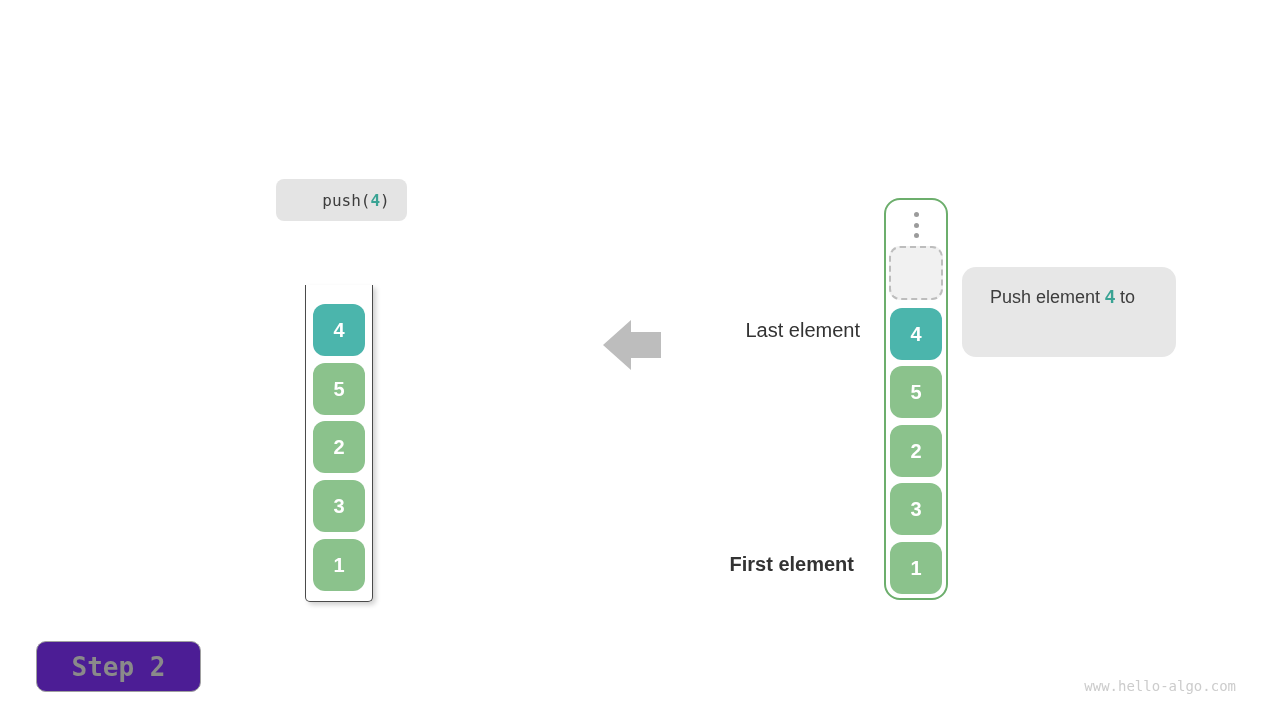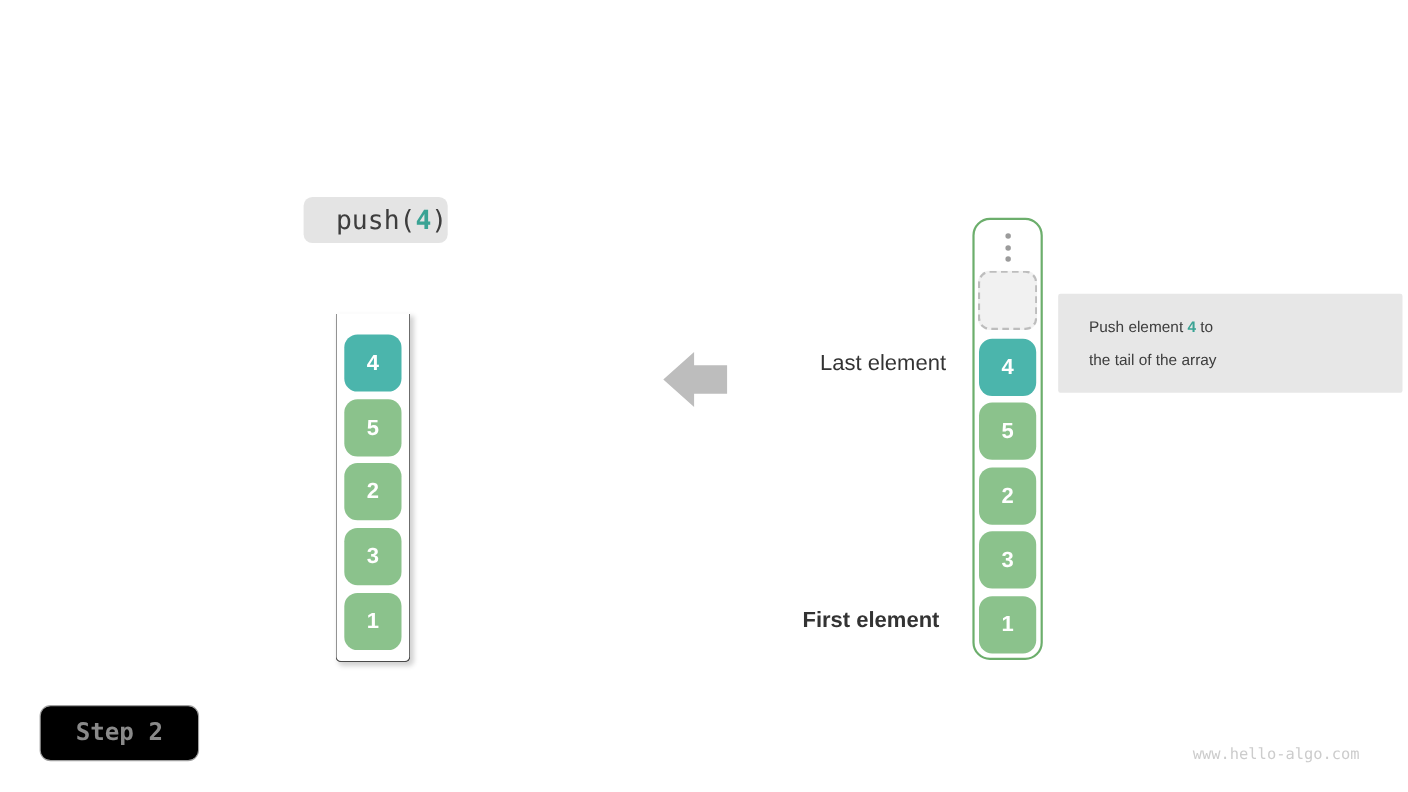--- a/index.html
+++ b/index.html
@@ -15,21 +15,21 @@
 
   
   .op-badge {
     position: absolute;
     left: 276px; top: 179px;
     width: 131px; height: 42px;
     background: #e4e4e4;
     border-radius: 8px;
     display: flex; align-items: center; justify-content: center;
     font-family: "DejaVu Sans Mono", monospace;
-    font-size: 24px;
+    font-size: 16px;
     color: #3d3d3d;
     padding-left: 29px;
   }
   .op-badge .arg { color: #3aa394; font-weight: bold; }
 
   
   .stack-container {
     position: absolute;
     left: 305px; top: 285px;
     width: 68px; height: 317px;
@@ -107,39 +107,39 @@
     position: absolute;
     left: 459px; top: 428px;
     font-size: 20px; color: #8f8f8f;
     white-space: nowrap;
   }
 
   
   .tooltip {
     position: absolute;
     left: 962px; top: 267px;
-    width: 313px; height: 90px;
+    width: 214px; height: 90px;
     background: #e7e7e7;
-    border-radius: 2px;
+    border-radius: 14px;
     padding: 15px 0 0 28px;
-    font-size: 14px; line-height: 30px; color: #3d3d3d;
+    font-size: 18px; line-height: 30px; color: #3d3d3d;
   }
   .tooltip .val { color: #3aa394; font-weight: bold; }
 
   
   .step-badge {
     position: absolute;
     left: 36px; top: 641px;
-    width: 145px; height: 51px;
-    background: #000000;
+    width: 165px; height: 51px;
+    background: #4c1d95;
     border: 1.5px solid #a0a0a0;
     border-radius: 10px;
     display: flex; align-items: center; justify-content: center;
     font-family: "DejaVu Sans Mono", monospace;
-    font-size: 22px; font-weight: bold; color: #8a8a8a;
+    font-size: 26px; font-weight: bold; color: #8a8a8a;
   }
 
   
   .watermark {
     position: absolute;
     right: 44px; top: 678px;
     font-family: "DejaVu Sans Mono", monospace;
     font-size: 14px; color: #cccccc;
     white-space: nowrap;
     text-align: right;
@@ -180,20 +180,19 @@
     <div class="slot"></div>
     <div class="cell teal">4</div>
     <div class="cell">5</div>
     <div class="cell">2</div>
     <div class="cell">3</div>
     <div class="cell">1</div>
   </div>
 
   <div class="tooltip">
     <span>Push element </span><span class="val">4</span><span> to</span><br>
-    <span>the tail of the array</span>
   </div>
 
   <div class="step-badge">Step 2</div>
 
   <div class="watermark">www.hello-algo.com</div>
 
 </div>
 
 </body></html>

